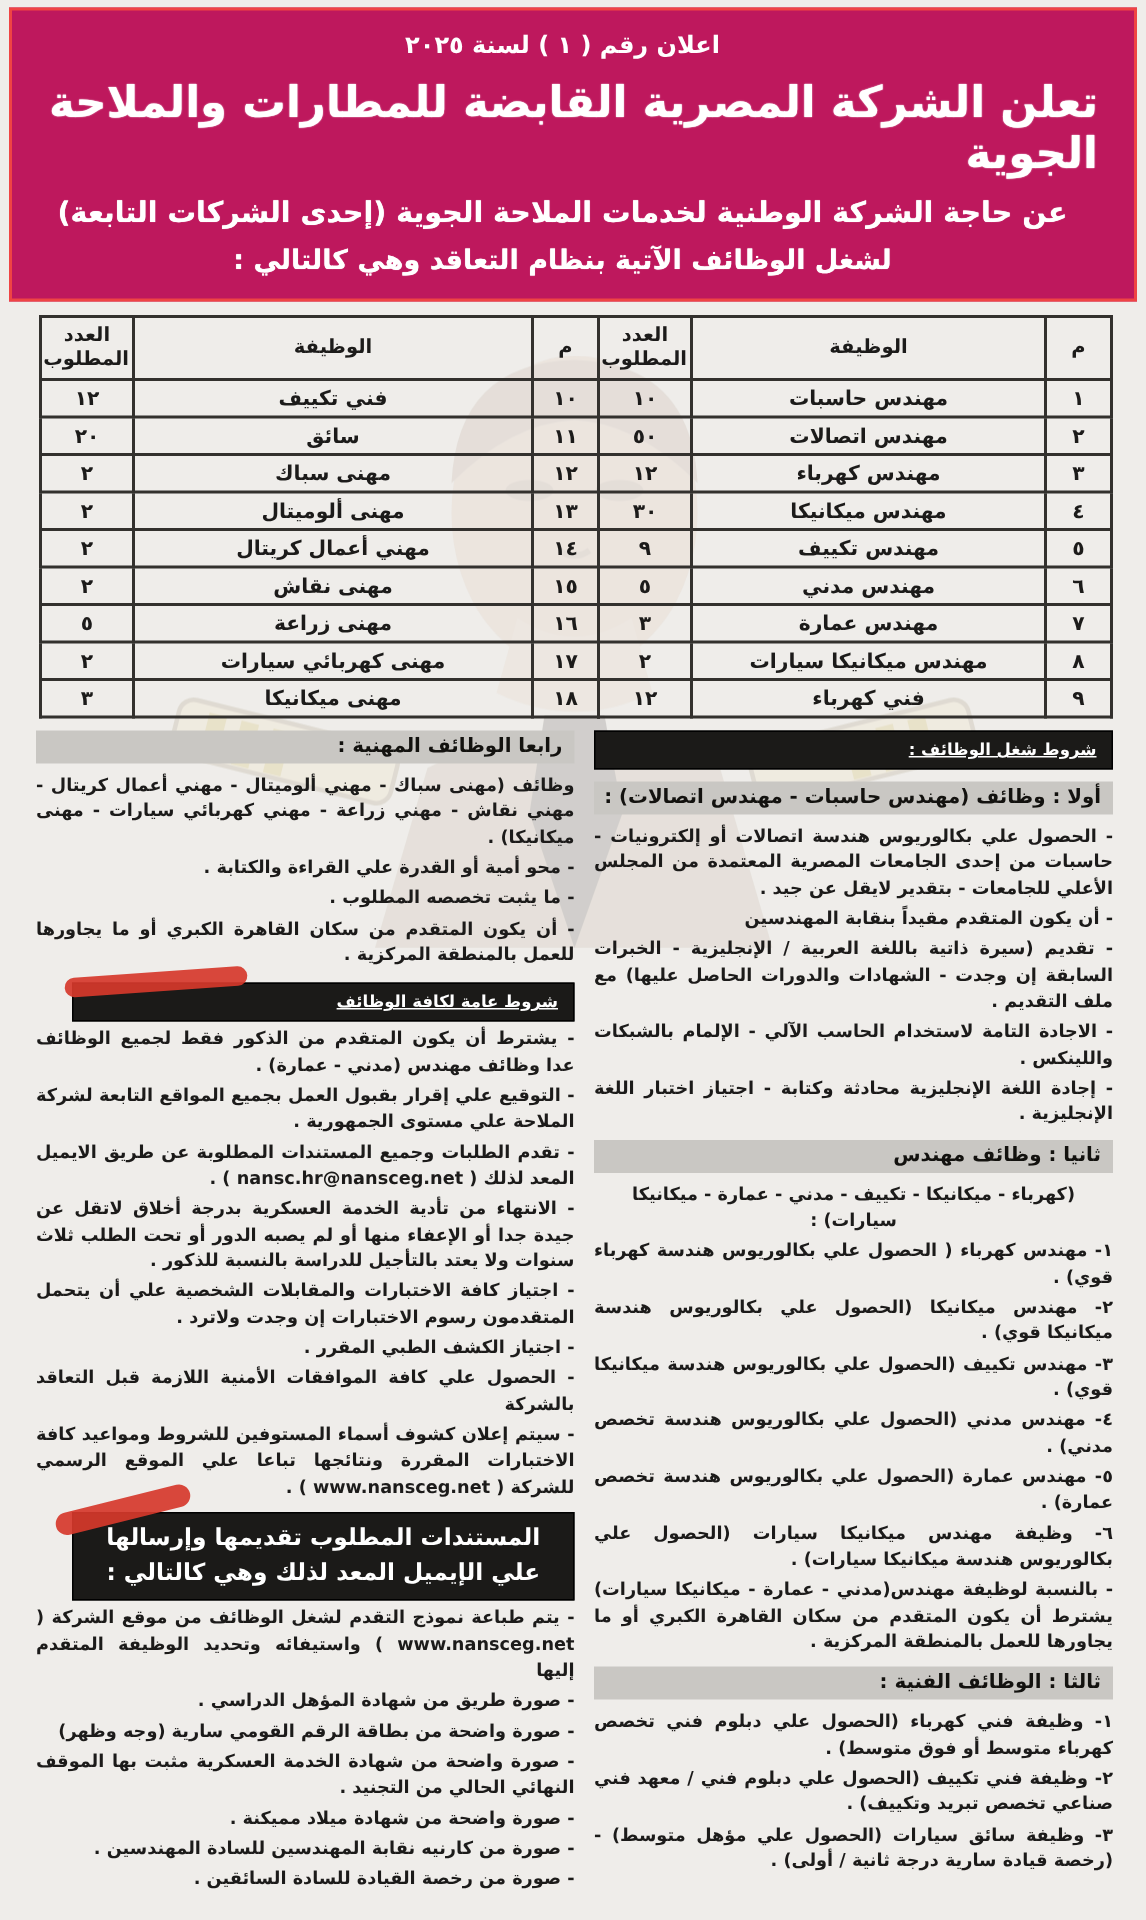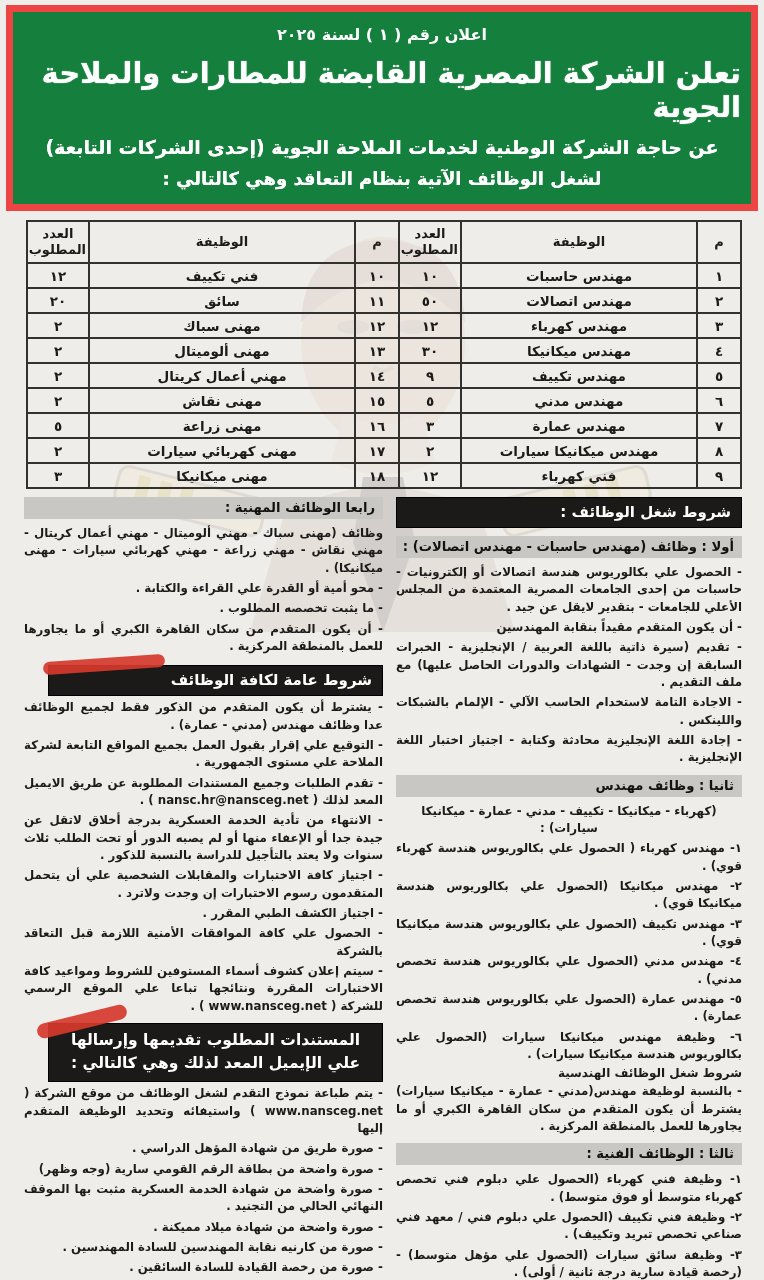--- a/index.html
+++ b/index.html
@@ -6,23 +6,23 @@
   .page{
     position:relative; width:764px; height:1280px; margin:0 auto;
     background:#efedea; overflow:hidden;
     font-family:"DejaVu Sans", sans-serif; direction:rtl; color:#1c1b1a;
     box-sizing:border-box;
   }
   .page *{box-sizing:border-box;}
 
   
   .banner{
-    margin:5px 6px 0 6px; background:#15803d; color:#fff;
-    text-align:center; padding:13px 10px 15px 10px;
-    border:7px solid #ef4444;
+    margin:5px 6px 0 6px; background:#be185d; color:#fff;
+    text-align:center; padding:13px 24px 15px 10px;
+    border:2px solid #ef4444;
   }
   .banner .h1{font-size:16px; font-weight:bold; margin-bottom:12px; letter-spacing:0;}
   .banner .h2{font-size:29px; font-weight:bold; margin-bottom:12px; letter-spacing:-1px; text-shadow:0 0 1px #fff;text-align:right;}
   .banner .h3{font-size:19px; font-weight:bold; margin-bottom:10px; text-shadow:0 0 .5px #fff;}
   .banner .h4{font-size:18px; font-weight:bold; text-shadow:0 0 .5px #fff;}
 
   
   .watermark{position:absolute; top:212px; left:95px; width:575px; height:420px; z-index:0; pointer-events:none;}
 
   
@@ -41,21 +41,21 @@
 
   
   .cols{position:relative; z-index:1; display:flex; direction:rtl; gap:13px; margin:8px 22px 0 24px; align-items:flex-start;}
   .col-r{width:346px; flex:none;}
   .col-l{flex:1; min-width:0;}
 
   .bar-black{
     background:#1b1a18; color:#fff; font-weight:bold;
     padding:5px 10px 6px 10px; border:1px solid #000;
   }
-  .bar-black.big{font-size:15px; letter-spacing:-0.5px;}
+  .bar-black.big{font-size:11px; letter-spacing:-0.5px;text-decoration:underline;}
   .bar-black.center{text-align:center; font-size:15.5px; line-height:1.5; letter-spacing:-0.3px;}
   .bar-gray{
     background:#c9c7c3; color:#13120f; font-weight:bold; font-size:13.2px;
     padding:3px 8px 4px 0; margin:8px 0 6px 0;
   }
   .sec-title-plain{font-weight:bold; font-size:12px; margin:2px 0;}
   p.b{
     margin:3px 0; font-size:11.8px; font-weight:bold; line-height:1.47;
     text-align:justify; text-align-last:right;
   }
@@ -232,21 +232,20 @@
       <p class="b">- إجادة اللغة الإنجليزية محادثة وكتابة - اجتياز اختبار اللغة الإنجليزية .</p>
 
       <div class="bar-gray">ثانيا : وظائف مهندس</div>
       <p class="b center-intro">(كهرباء - ميكانيكا - تكييف - مدني - عمارة - ميكانيكا سيارات) :</p>
       <p class="b">١- مهندس كهرباء ( الحصول علي بكالوريوس هندسة كهرباء قوي) .</p>
       <p class="b">٢- مهندس ميكانيكا (الحصول علي بكالوريوس هندسة ميكانيكا قوي) .</p>
       <p class="b">٣- مهندس تكييف (الحصول علي بكالوريوس هندسة ميكانيكا قوي) .</p>
       <p class="b">٤- مهندس مدني (الحصول علي بكالوريوس هندسة تخصص مدني) .</p>
       <p class="b">٥- مهندس عمارة (الحصول علي بكالوريوس هندسة تخصص عمارة) .</p>
       <p class="b">٦- وظيفة مهندس ميكانيكا سيارات (الحصول علي بكالوريوس هندسة ميكانيكا سيارات) .</p>
-      <div class="sec-title-plain">شروط شغل الوظائف الهندسية</div>
       <p class="b">- بالنسبة لوظيفة مهندس(مدني - عمارة - ميكانيكا سيارات) يشترط أن يكون المتقدم من سكان القاهرة الكبري أو ما يجاورها للعمل بالمنطقة المركزية .</p>
 
       <div class="bar-gray">ثالثا : الوظائف الفنية :</div>
       <p class="b">١- وظيفة فني كهرباء (الحصول علي دبلوم فني تخصص كهرباء متوسط أو فوق متوسط) .</p>
       <p class="b">٢- وظيفة فني تكييف (الحصول علي دبلوم فني / معهد فني صناعي تخصص تبريد وتكييف) .</p>
       <p class="b">٣- وظيفة سائق سيارات (الحصول علي مؤهل متوسط) - (رخصة قيادة سارية درجة ثانية / أولى) .</p>
     </div>
 
     <div class="col-l">
       <div class="bar-gray" style="margin-top:0;">رابعا الوظائف المهنية :</div>

